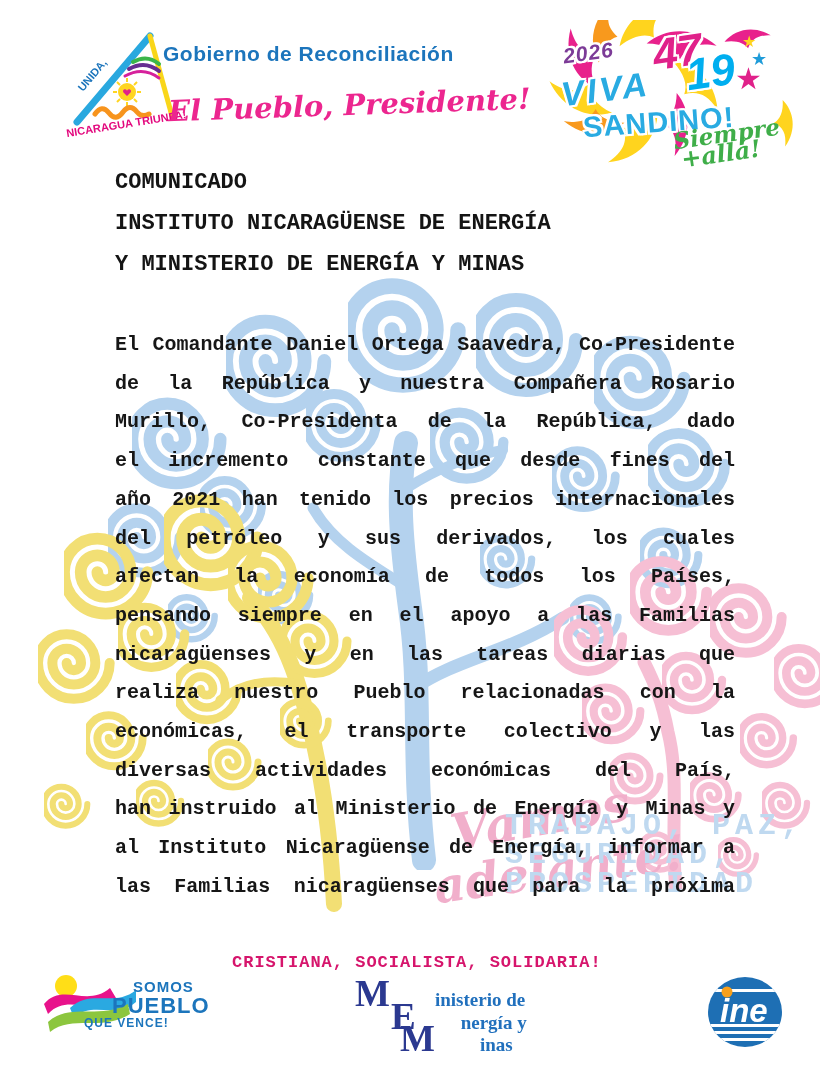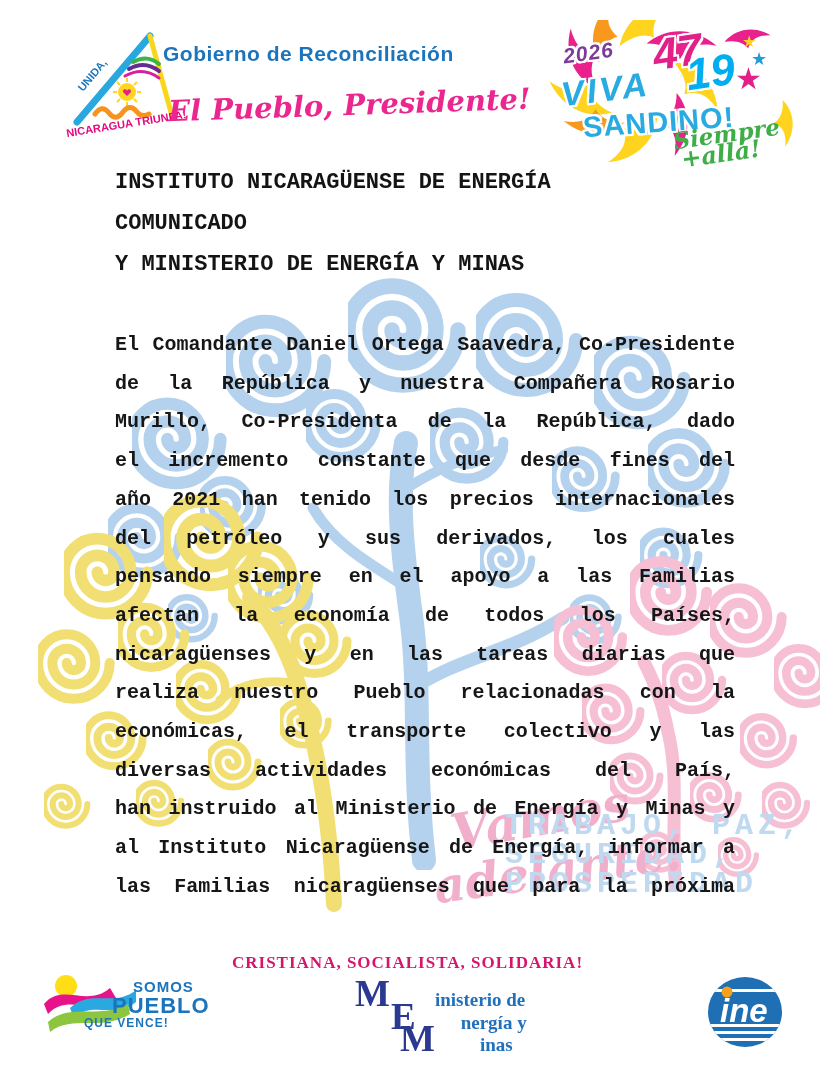--- a/index.html
+++ b/index.html
@@ -20,21 +20,21 @@
               font-size:29px;color:#EC268F;transform:rotate(-2deg);white-space:nowrap;}
   .halo{text-shadow:-2px -2px 0 #fff,2px -2px 0 #fff,-2px 2px 0 #fff,2px 2px 0 #fff,0 2px 0 #fff,0 -2px 0 #fff,2px 0 0 #fff,-2px 0 0 #fff;}
   .sb{position:absolute;font-weight:800;white-space:nowrap;line-height:1;}
   .star{position:absolute;line-height:1;}
   
   .title-line{font-family:"Liberation Mono",monospace;font-weight:700;font-size:22px;
               line-height:41px;color:#141414;white-space:nowrap;}
   .doc-line{font-family:"Liberation Mono",monospace;font-weight:700;font-size:20px;
             line-height:38.7px;color:#161616;text-align:justify;text-align-last:justify;}
   
-  .footer-slogan{font-family:Liberation Serif, serif;font-weight:700;font-size:17px;
+  .footer-slogan{font-family:Liberation Mono, monospace;font-weight:700;font-size:17px;
                  letter-spacing:1px;color:#D6156C;white-space:nowrap;}
   .somos-text{font-weight:800;color:#1C75BC;white-space:nowrap;line-height:1;}
   .mem-row{display:flex;align-items:baseline;white-space:nowrap;font-family:"Liberation Serif",serif;font-weight:700;}
   .mem-cap{font-size:37px;line-height:1;color:#2B3990;}
   .mem-small{font-size:19px;line-height:1;color:#2170BD;margin-left:45px;}
 </style>
 </head>
 <body>
 
 <div class="page">
@@ -186,34 +186,34 @@
     <div class="star" style="left:197px;top:14px;font-size:16px;color:#FFD41E">★</div>
     <div class="star" style="left:206px;top:30px;font-size:18px;color:#1F9CD9">★</div>
     <div class="star" style="left:190px;top:44px;font-size:30px;color:#E0218A">★</div>
     <div class="sb halo" style="left:16px;top:52px;font-size:34px;font-style:italic;color:#29ABE2;transform:rotate(-7deg);letter-spacing:3px">VIVA</div>
     <div class="sb halo" style="left:38px;top:88px;font-size:29px;color:#29ABE2;transform:rotate(-4deg);letter-spacing:1px">SANDINO!</div>
     <div class="sb" style="left:128px;top:102px;font-size:23px;font-style:italic;color:#3FAE49;transform:rotate(-8deg);font-family:'DejaVu Serif',serif">Siempre</div>
     <div class="sb" style="left:136px;top:122px;font-size:24px;font-style:italic;color:#3FAE49;transform:rotate(-8deg);font-family:'DejaVu Serif',serif">+allá!</div>
   </div>
 
   <div class="content" style="left:115px;top:162px;width:640px">
+    <div class="title-line">COMUNICADO</div>
     <div class="title-line">INSTITUTO NICARAGÜENSE DE ENERGÍA</div>
-    <div class="title-line">COMUNICADO</div>
     <div class="title-line">Y MINISTERIO DE ENERGÍA Y MINAS</div>
   </div>
 
   <div class="content" style="left:115px;top:326px;width:620px">
     <div class="doc-line">El Comandante Daniel Ortega Saavedra, Co-Presidente</div>
     <div class="doc-line">de la República y nuestra Compañera Rosario</div>
     <div class="doc-line">Murillo, Co-Presidenta de la República, dado</div>
     <div class="doc-line">el incremento constante que desde fines del</div>
     <div class="doc-line">año 2021 han tenido los precios internacionales</div>
     <div class="doc-line">del petróleo y sus derivados, los cuales</div>
+    <div class="doc-line">afectan la economía de todos los Países,</div>
     <div class="doc-line">pensando siempre en el apoyo a las Familias</div>
-    <div class="doc-line">afectan la economía de todos los Países,</div>
     <div class="doc-line">nicaragüenses y en las tareas diarias que</div>
     <div class="doc-line">realiza nuestro Pueblo relacionadas con la</div>
     <div class="doc-line">económicas, el transporte colectivo y las</div>
     <div class="doc-line">diversas actividades económicas del País,</div>
     <div class="doc-line">han instruido al Ministerio de Energía y Minas y</div>
     <div class="doc-line">al Instituto Nicaragüense de Energía, informar a</div>
     <div class="doc-line">las Familias nicaragüenses que para la próxima</div>
   </div>
 
   <div class="content footer-slogan" style="left:232px;top:953px">CRISTIANA, SOCIALISTA, SOLIDARIA!</div>

